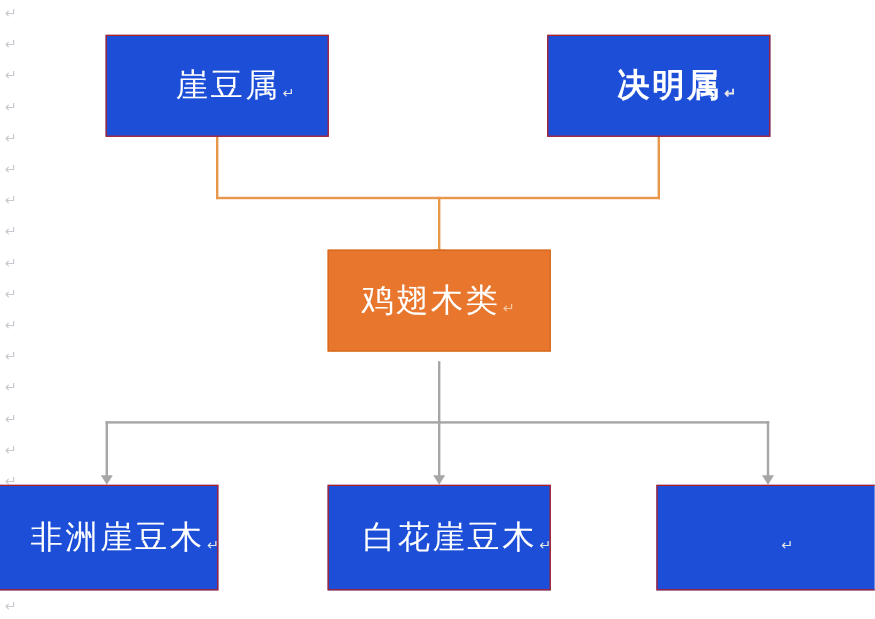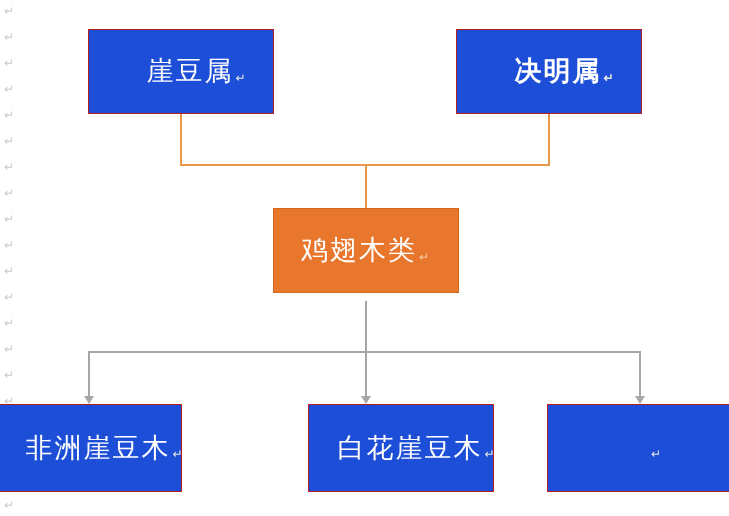--- a/index.html
+++ b/index.html
@@ -154,21 +154,21 @@
   <div class="node orange" style="left:273px; top:208px; width:186px; height:85px;">
     <span class="label">鸡翅木类</span>
     <span class="mark">↵</span>
   </div>
 
   <div class="node gray" style="left:-4px; top:404px; width:186px; height:88px;">
     <span class="label">非洲崖豆木</span>
     <span class="mark">↵</span>
   </div>
 
-  <div class="node gray" style="left:273px; top:404px; width:186px; height:88px;margin-left:35px;">
+  <div class="node gray" style="left:273px; top:404px; width:186px; height:88px;">
     <span class="label">白花崖豆木</span>
     <span class="mark">↵</span>
   </div>
 
   <div class="node gray" style="left:547px; top:404px; width:186px; height:88px;">
     <span class="mark">↵</span>
   </div>
 
 </div>
 

